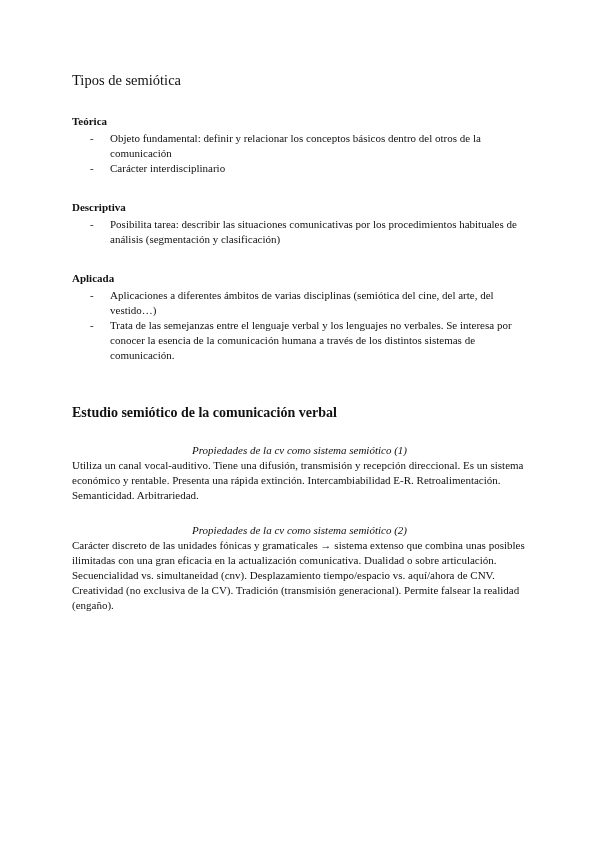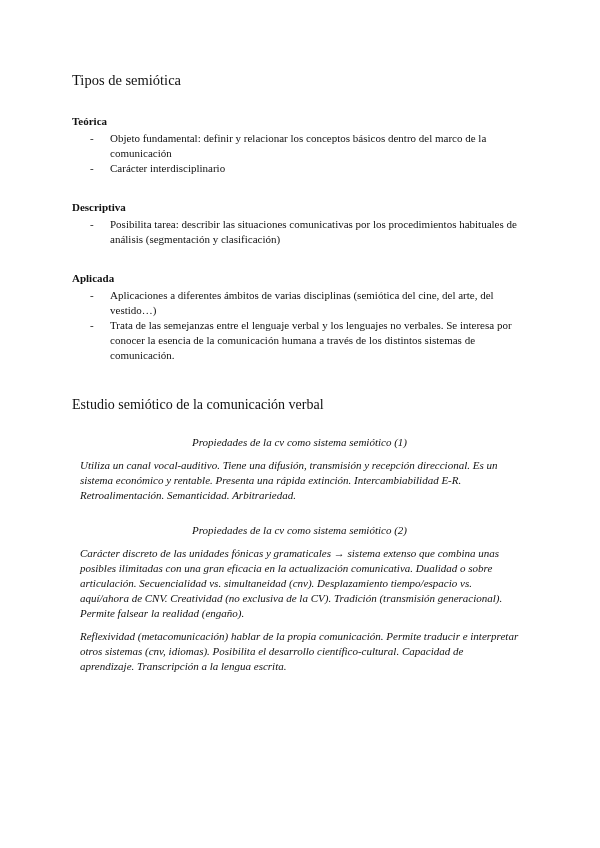--- a/index.html
+++ b/index.html
@@ -44,47 +44,46 @@
   .dash {
     width: 20px;
     flex-shrink: 0;
   }
   .bullet-text {
     flex: 1;
   }
   .doc-title-2 {
     font-size: 14px;
     line-height: 20px;
-    font-weight: normal;
-    margin: 32px 0 0 0;
+    font-weight: bold;
+    margin: 40px 0 0 0;
   }
   .prop-heading {
     font-style: italic;
     margin: 20px 0 0 0;
     text-align: center;
   }
   .prop-body {
-    margin: 8px;
-    font-style: italic;
+    margin: 0;
   }
 </style>
 </head>
 <body>
 
 <div class="page">
 
   <h1 class="doc-title">Tipos de semiótica</h1>
 
 
   <div class="type-section">
     <p class="term">Teórica</p>
     <div class="bullets">
       <div class="bullet">
         <span class="dash">-</span>
-        <span class="bullet-text">Objeto fundamental: definir y relacionar los conceptos básicos dentro del marco de la comunicación</span>
+        <span class="bullet-text">Objeto fundamental: definir y relacionar los conceptos básicos dentro del otros de la comunicación</span>
       </div>
       <div class="bullet">
         <span class="dash">-</span>
         <span class="bullet-text">Carácter interdisciplinario</span>
       </div>
     </div>
   </div>
 
   <div class="type-section">
     <p class="term">Descriptiva</p>
@@ -121,16 +120,15 @@
     <p class="prop-heading">Propiedades de la cv como sistema semiótico (1)</p>
     <p class="prop-body">Utiliza un canal vocal-auditivo. Tiene una difusión, transmisión y recepción direccional. Es un sistema económico y rentable. Presenta una rápida extinción. Intercambiabilidad E-R. Retroalimentación. Semanticidad. Arbitrariedad.</p>
   </div>
 
   <div class="prop-section">
     <p class="prop-heading">Propiedades de la cv como sistema semiótico (2)</p>
     <p class="prop-body">Carácter discreto de las unidades fónicas y gramaticales → sistema extenso que combina unas posibles ilimitadas con una gran eficacia en la actualización comunicativa. Dualidad o sobre articulación. Secuencialidad vs. simultaneidad (cnv). Desplazamiento tiempo/espacio vs. aquí/ahora de CNV. Creatividad (no exclusiva de la CV). Tradición (transmisión generacional). Permite falsear la realidad (engaño).</p>
   </div>
 
   <div class="prop-section">
-    <p class="prop-body">Reflexividad (metacomunicación) hablar de la propia comunicación. Permite traducir e interpretar otros sistemas (cnv, idiomas). Posibilita el desarrollo científico-cultural. Capacidad de aprendizaje. Transcripción a la lengua escrita.</p>
   </div>
 
 </div>
 
 </body></html>

